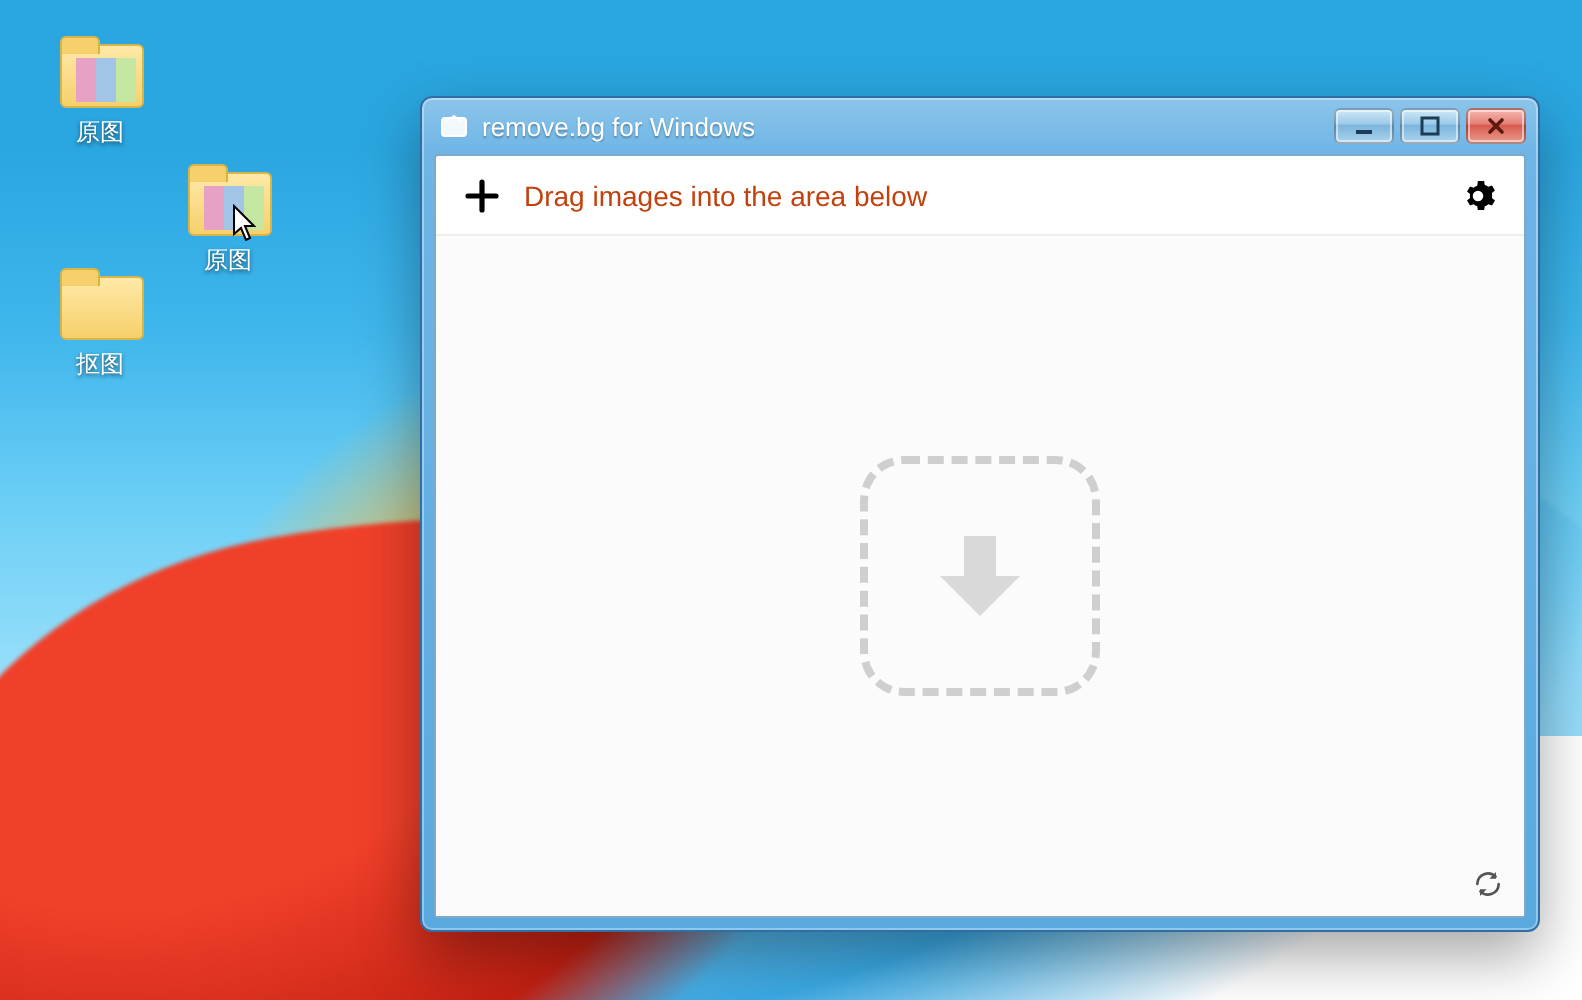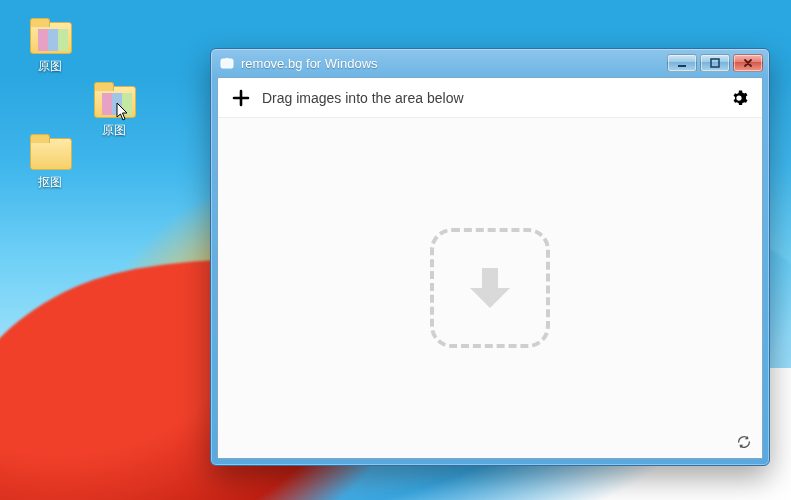--- a/index.html
+++ b/index.html
@@ -91,21 +91,21 @@
     border: 1px solid #7ea9c8;
     border-radius: 2px;
     position: relative;
     display: flex; flex-direction: column;
   }
   .toolbar {
     height: 40px; display: flex; align-items: center; padding: 0 12px;
     border-bottom: 1px solid #eee;
   }
   .toolbar .add-btn { width: 22px; height: 22px; display:flex; align-items:center; justify-content:center; cursor:pointer; margin-right: 10px; }
-  .toolbar .hint { flex: 1; color: #404040; font-size: 14px; }
+  .toolbar .hint { flex: 1; color: #c2410c; font-size: 14px; }
   .toolbar .gear { width: 22px; height: 22px; display:flex; align-items:center; justify-content:center; cursor:pointer; }
 
   .dropzone {
     flex: 1; display:flex; align-items:center; justify-content:center;
     background: #fbfbfb;
   }
   .drop-target {
     width: 120px; height: 120px; border: 4px dashed #cfcfcf; border-radius: 22px;
     display:flex; align-items:center; justify-content:center;
   }

